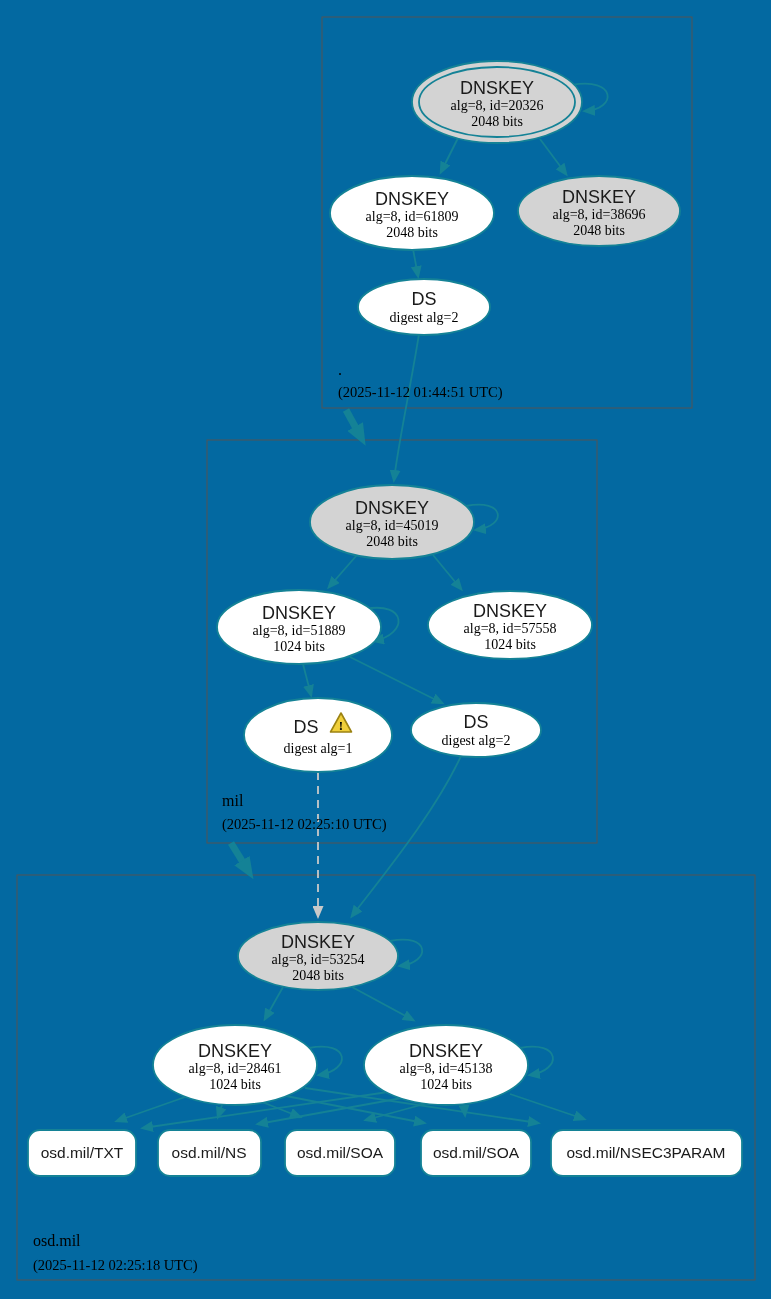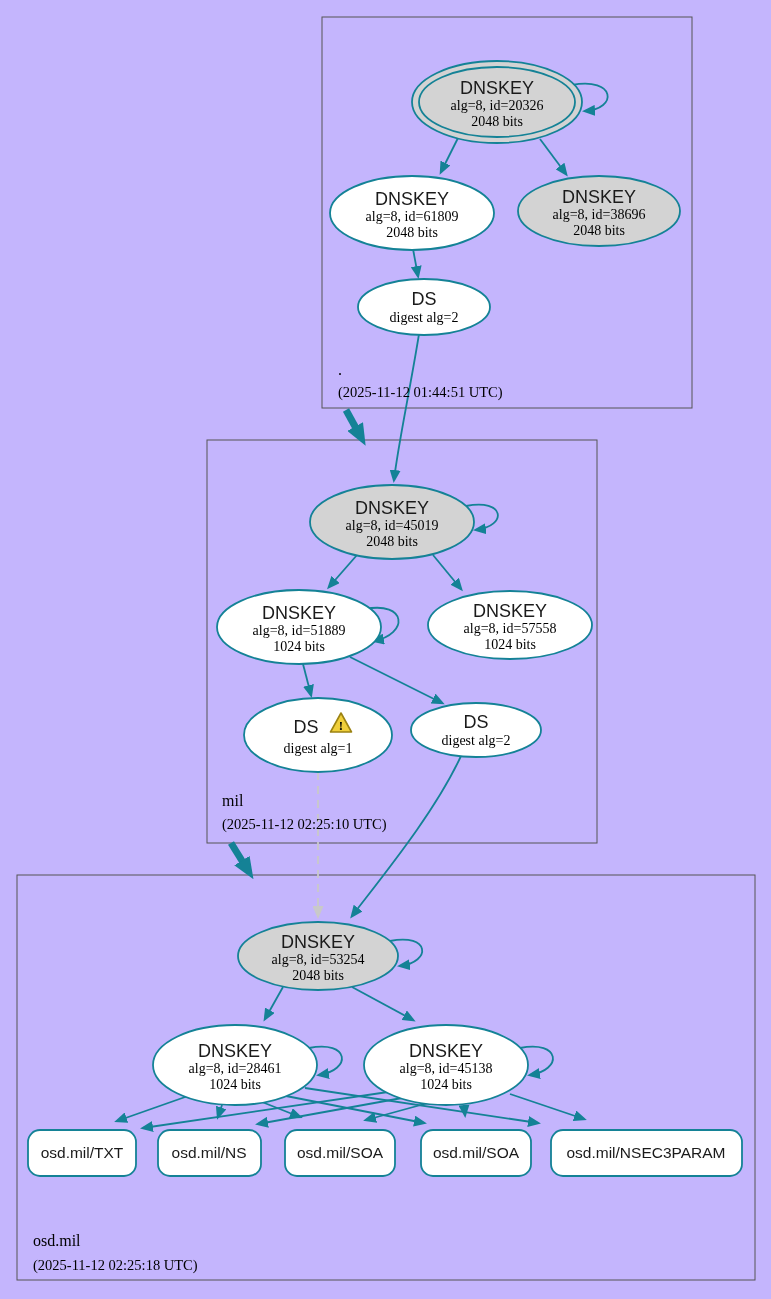--- a/index.html
+++ b/index.html
@@ -1,17 +1,17 @@
 <!DOCTYPE html>
 <html><head>
 <meta charset="utf-8">
 <title>DNSSEC authentication chain</title>
 <style>
   html,body{margin:0;padding:0;background:#ffffff;}
-  .canvas{position:relative;width:771px;height:1299px;background:#c4b5fd;outline:1px solid #c8c8c8;overflow:hidden;}
+  .canvas{position:relative;width:771px;height:1299px;background:#0369a1;outline:1px solid #c8c8c8;overflow:hidden;}
   svg{position:absolute;left:0;top:0;}
   text{fill:#000000;}
   .nt{font:18px "Liberation Sans", sans-serif;text-anchor:middle;fill:#1a1a1a;}
   .nd{font:14px "Liberation Serif", serif;text-anchor:middle;}
   .rl{font:15.5px "Liberation Sans", sans-serif;text-anchor:middle;fill:#1a1a1a;}
   .zn{font:16px "Liberation Serif", serif;text-anchor:start;}
   .zt{font:14.5px "Liberation Serif", serif;text-anchor:start;}
   .wx{font:bold 13px "Liberation Serif", serif;text-anchor:middle;}
   .zone-box{fill:none;stroke:#555555;stroke-width:1;}
   .edge{fill:none;stroke:#148296;stroke-width:1.8;}

